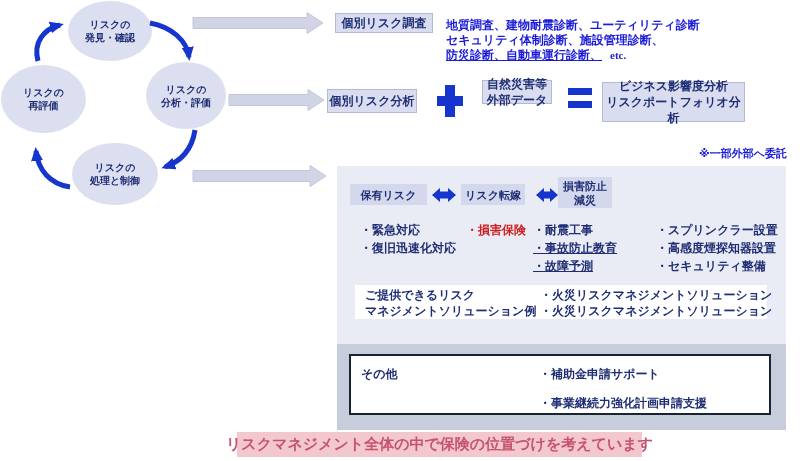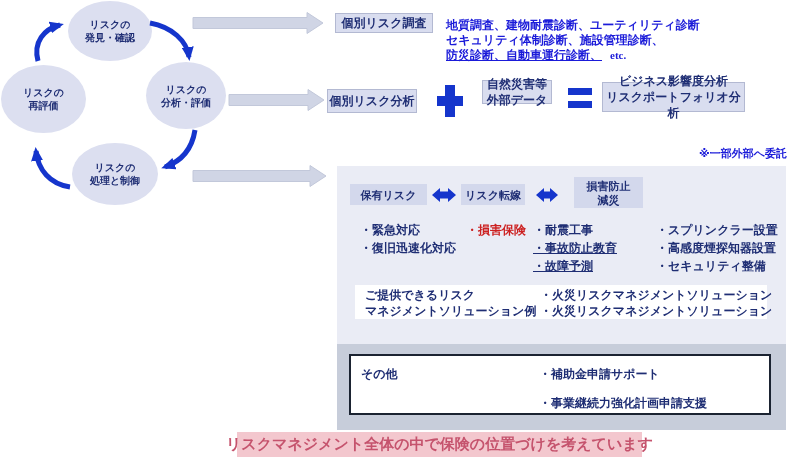--- a/index.html
+++ b/index.html
@@ -77,34 +77,34 @@
     <div class="plus-h"></div>
   </div>
   <div class="abs lbox" style="left:482px;top:80px;width:70px;height:24px;">
     <span>自然災害等</span>
     <span>外部データ</span>
   </div>
   <div class="abs" style="left:568px;top:88px;width:24px;height:20px;">
     <div class="eq-bar" style="top:0;"></div>
     <div class="eq-bar" style="top:13px;"></div>
   </div>
-  <div class="abs lbox" style="left:602px;top:82px;width:143px;height:30px;">
+  <div class="abs lbox" style="left:602px;top:82px;width:143px;height:40px;">
     <span>ビジネス影響度分析</span>
     <span>リスクポートフォリオ分析</span>
   </div>
 
   <div class="abs note-right" style="left:675px;top:146px;width:112px;">※一部外部へ委託</div>
 
   <div class="abs hbox" style="left:350px;top:184px;width:77px;height:21px;">
     <span>保有リスク</span>
   </div>
   <div class="abs hbox" style="left:461px;top:184px;width:64px;height:21px;">
     <span>リスク転嫁</span>
   </div>
-  <div class="abs hbox" style="left:574px;top:177px;width:69px;height:31px;">
+  <div class="abs hbox" style="left:558px;top:177px;width:54px;height:31px;">
     <span>損害防止</span>
     <span>減災</span>
   </div>
 
   <div class="abs bullets" style="left:360px;top:221px;">
     <div>・緊急対応</div>
     <div>・復旧迅速化対応</div>
   </div>
   <div class="abs bullets" style="left:466px;top:221px;">
     <div class="red">・損害保険</div>

